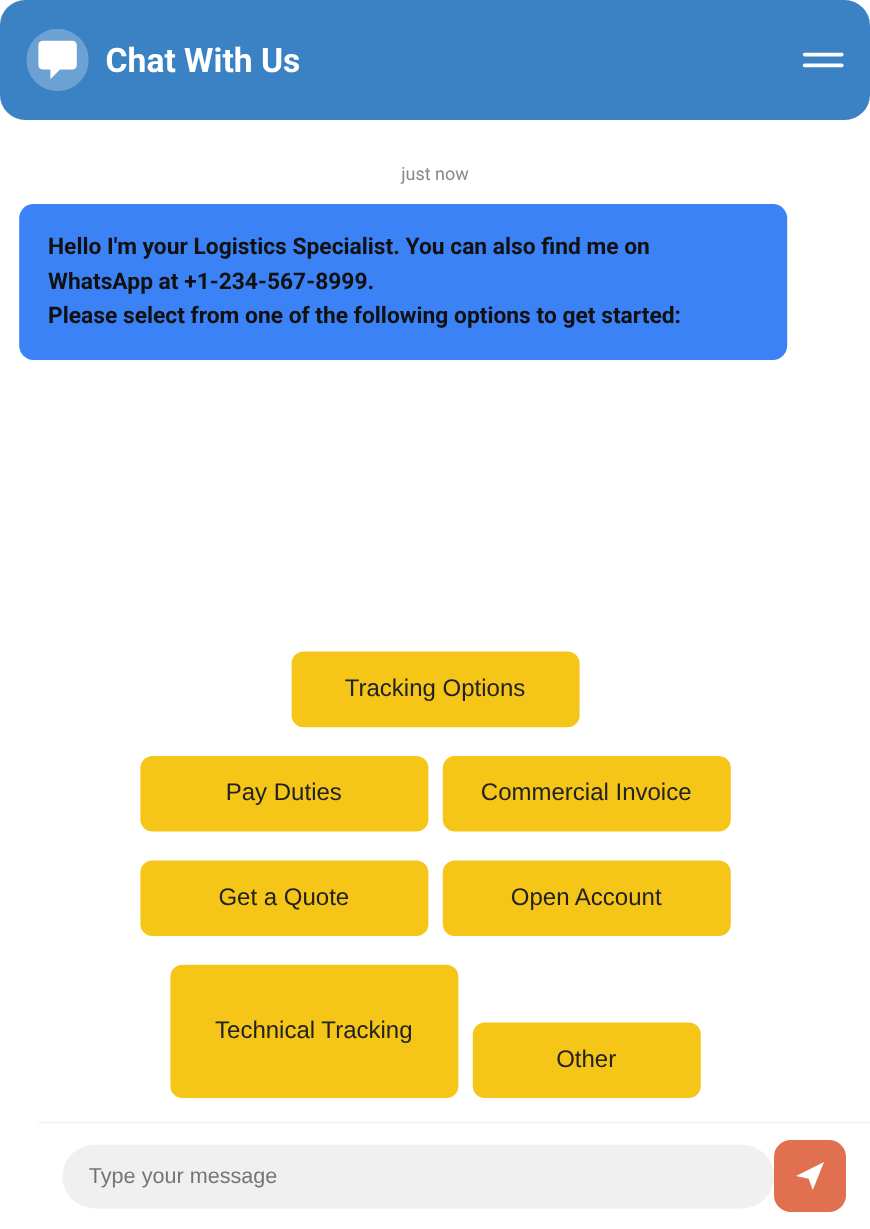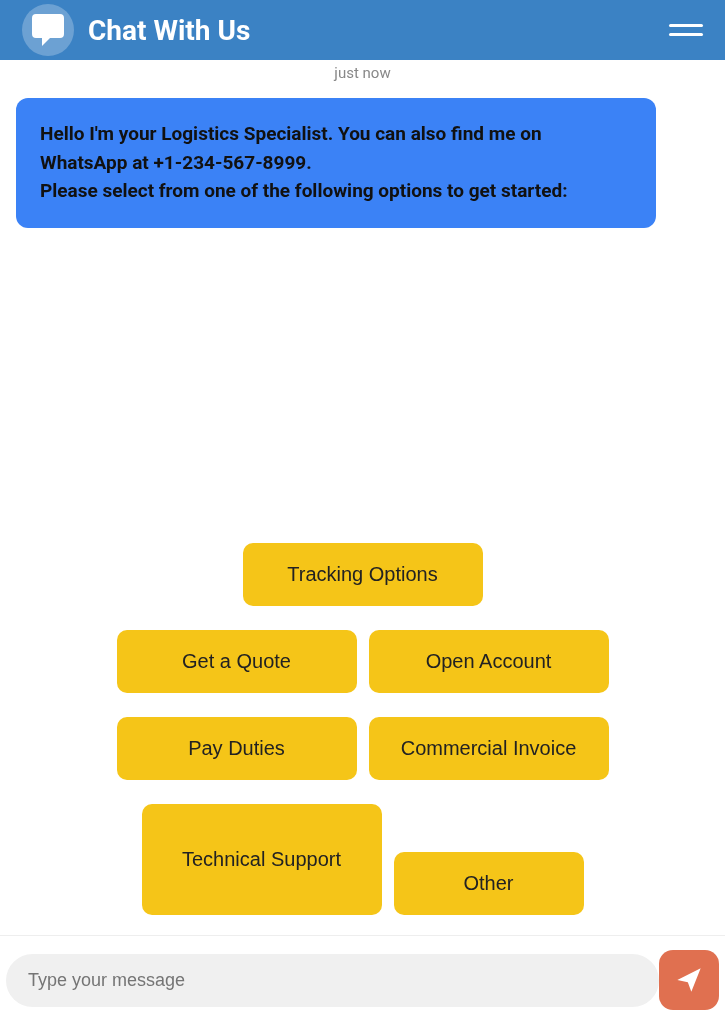--- a/index.html
+++ b/index.html
@@ -18,21 +18,22 @@
       overflow: hidden;
     }
 
     
     .header {
       background: #3b82c4;
       display: flex;
       align-items: center;
       justify-content: space-between;
       padding: 18px 22px;
-      height: 60px;
+      height: 100px;
+      border-radius: 21px;
     }
 
     .header-left {
       display: flex;
       align-items: center;
       gap: 14px;
     }
 
     .chat-icon-wrapper {
       width: 52px;
@@ -66,21 +67,21 @@
       height: 3px;
       background: #ffffff;
       border-radius: 2px;
     }
 
     
     .chat-area {
       flex: 1;
       display: flex;
       flex-direction: column;
-      padding: 4px 16px 16px;
+      padding: 36px 16px 16px;
       background: #ffffff;
       overflow-y: auto;
     }
 
     
     .timestamp {
       text-align: center;
       color: #888;
       font-size: 15px;
       margin-bottom: 16px;
@@ -141,23 +142,24 @@
 
     .option-btn.narrow {
       min-width: 190px;
       margin-top: 48px;
     }
 
     
     .input-bar {
       display: flex;
       align-items: center;
-      padding: 14px 6px;
+      padding: 14px 20px;
       background: #ffffff;
       border-top: 1px solid #eee;
+      margin-left: 32px;
     }
 
     .message-input {
       flex: 1;
       border: none;
       background: #f0f0f0;
       border-radius: 30px;
       padding: 16px 22px;
       font-size: 18px;
       color: #999;
@@ -211,29 +213,29 @@
   </div>
 
   <div class="spacer"></div>
 </div>
 
 <div class="options-grid">
   <div class="options-row">
     <button class="option-btn">Tracking Options</button>
   </div>
   <div class="options-row">
+    <button class="option-btn">Pay Duties</button>
+    <button class="option-btn">Commercial Invoice</button>
+  </div>
+  <div class="options-row">
     <button class="option-btn">Get a Quote</button>
     <button class="option-btn">Open Account</button>
   </div>
   <div class="options-row">
-    <button class="option-btn">Pay Duties</button>
-    <button class="option-btn">Commercial Invoice</button>
-  </div>
-  <div class="options-row">
-    <button class="option-btn">Technical Support</button>
+    <button class="option-btn">Technical Tracking</button>
     <button class="option-btn narrow">Other</button>
   </div>
 </div>
 
 <div class="input-bar">
   <input type="text" class="message-input" placeholder="Type your message" style="">
   <button class="send-btn">
     <svg viewBox="0 0 24 24" xmlns="http://www.w3.org/2000/svg">
       <path d="M2 12 L22 2 L14 22 L11 14 Z"></path>
     </svg>

